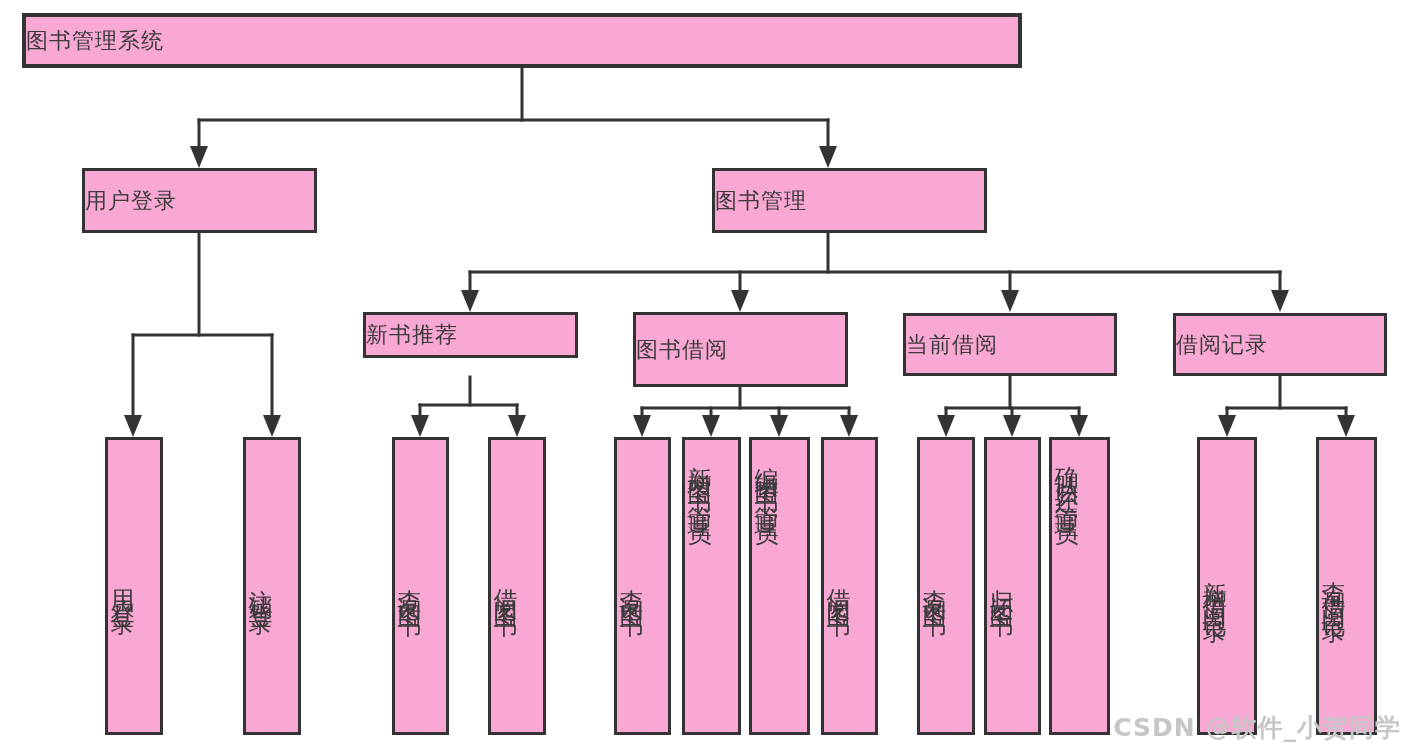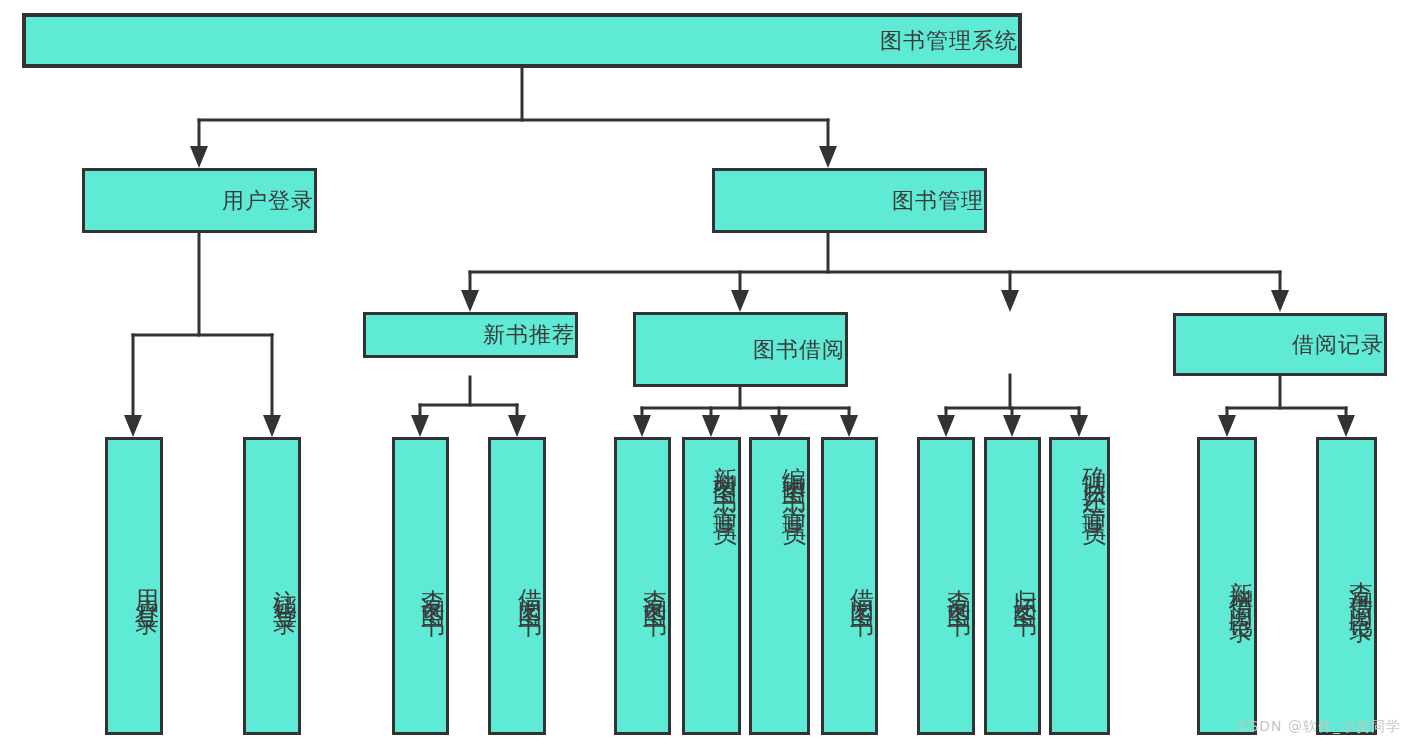--- a/index.html
+++ b/index.html
@@ -17,26 +17,26 @@
   }
   .wires {
     position: absolute;
     left: 0;
     top: 0;
     width: 1405px;
     height: 747px;
   }
   .box {
     position: absolute;
-    background: #5eead4;
+    background: #f9a8d4;
     border: 3px solid #333333;
     box-sizing: border-box;
     display: flex;
     align-items: center;
-    justify-content: flex-end;
+    justify-content: flex-start;
   }
   .box.root {
     border-width: 4px;
   }
   .hlbl {
     font-size: 22px;
     color: #3a3a3a;
     letter-spacing: 1px;
     white-space: nowrap;
   }
@@ -49,26 +49,27 @@
     color: #3a3a3a;
     white-space: nowrap;
   }
   .vbox.vtop {
     align-items: flex-start;
     padding-top: 7px;
   }
   .watermark {
     position: absolute;
     right: 4px;
-    bottom: 11px;
-    font-size: 14px;
+    bottom: 3px;
+    font-size: 25px;
     color: #c6c6c6;
     letter-spacing: 1px;
     z-index: 10;
     white-space: nowrap;
+    font-weight: bold;
   }
 </style>
 </head>
 <body>
 
 <div class="canvas">
 
   <svg class="wires" width="1405" height="747" viewBox="0 0 1405 747" stroke="#333333" stroke-width="3" stroke-linecap="square" fill="#333333">
 
     <g>
@@ -155,20 +156,23 @@
   <div class="box" style="left:712px;top:168px;width:275px;height:65px">
     <span class="hlbl">图书管理</span>
   </div>
 
   <div class="box" style="left:363px;top:312px;width:215px;height:46px">
     <span class="hlbl">新书推荐</span>
   </div>
   <div class="box" style="left:633px;top:312px;width:215px;height:75px">
     <span class="hlbl">图书借阅</span>
   </div>
+  <div class="box" style="left:903px;top:313px;width:214px;height:63px">
+    <span class="hlbl">当前借阅</span>
+  </div>
   <div class="box" style="left:1173px;top:313px;width:214px;height:63px">
     <span class="hlbl">借阅记录</span>
   </div>
 
   <div class="box vbox" style="left:105px;top:437px;width:58px;height:298px">
     <span class="vlbl">用户登录</span>
   </div>
   <div class="box vbox" style="left:243px;top:437px;width:58px;height:298px">
     <span class="vlbl">注销登录</span>
   </div>

